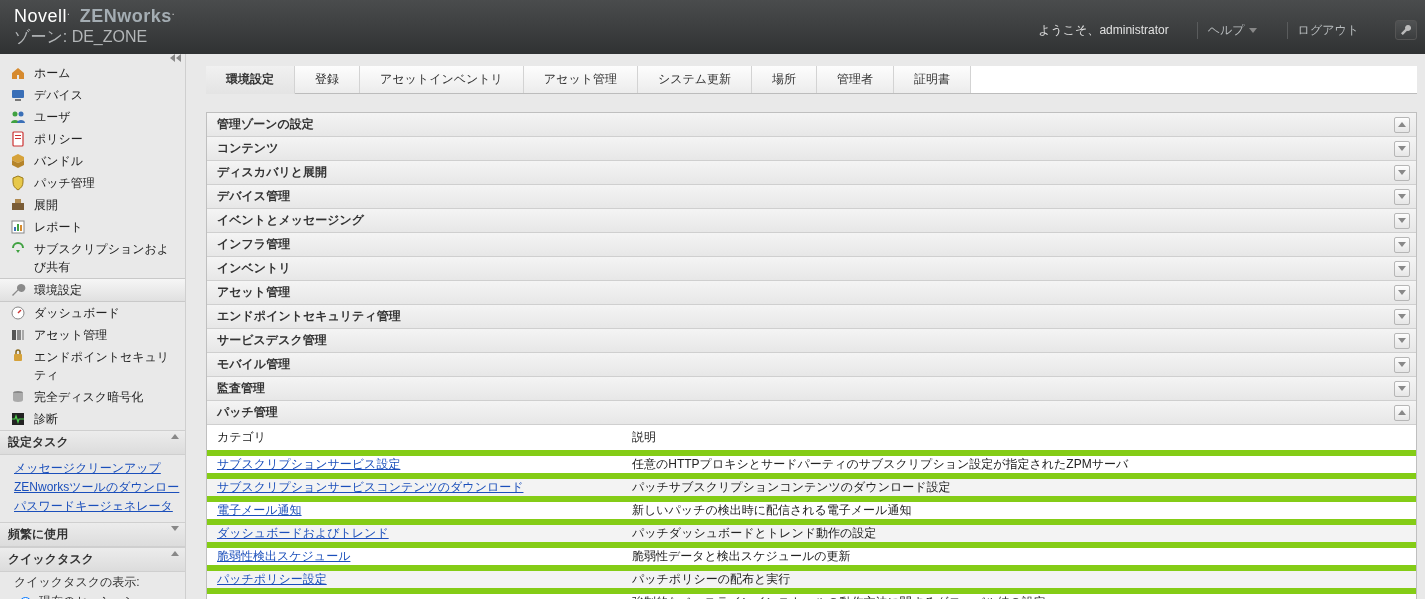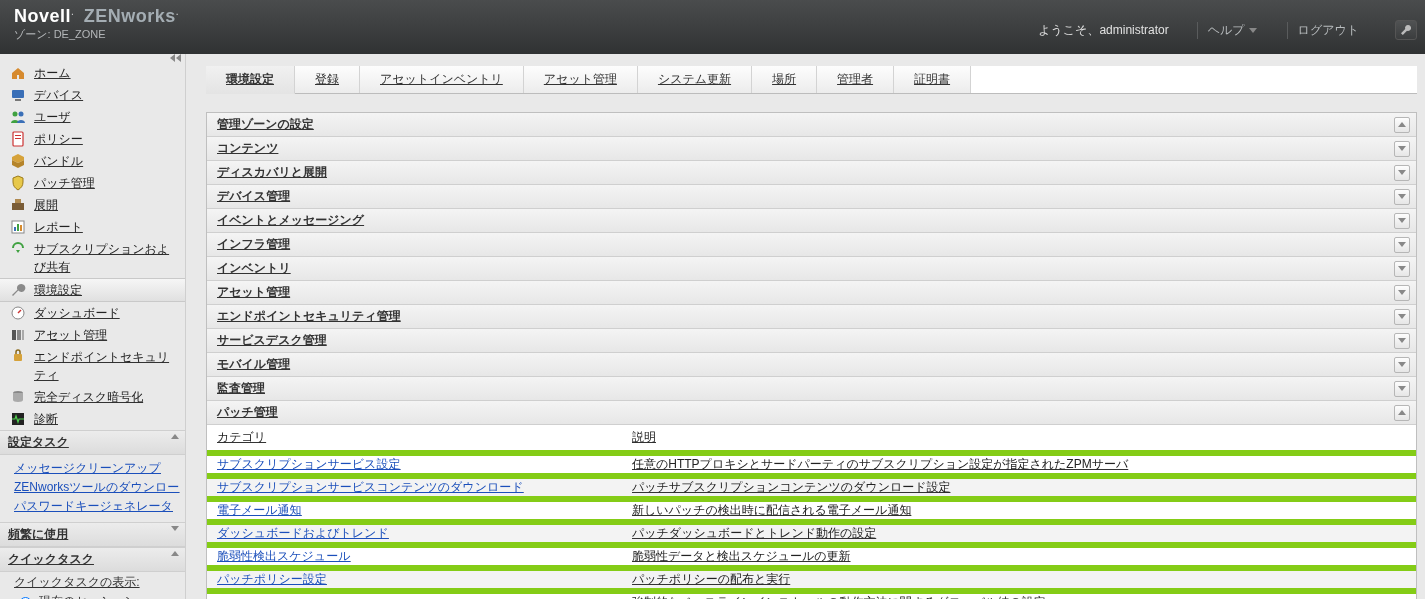--- a/index.html
+++ b/index.html
@@ -18,37 +18,37 @@
   .top-banner {
     height: 54px;
     background: linear-gradient(#4a4c4d 0%, #303233 100%);
     color: #d7d8d8;
     display: flex;
     align-items: flex-start;
     padding: 6px 8px 0 14px;
   }
   .banner-left { flex: 0 0 auto; display:flex; flex-direction:column; }
   .brand { font-size: 18px; font-weight: 400; letter-spacing: .5px; }
-  .brand-novell { color:#fff; font-weight:700; }
+  .brand-novell { color:#fff; font-weight:400; }
   .brand-sub   { color:#a4adb3; font-weight:600; margin-left:4px;}
   .brand-dot   { font-size:10px; vertical-align:super; }
-  .zone-line   { font-size:11px; color:#b3b6b8; margin-top:0; }
+  .zone-line   { font-size:16px; color:#b3b6b8; margin-top:0; }
 
   .banner-right { margin-left:auto; display:flex; align-items:center; gap:20px; padding-top:14px;}
   .banner-text  { font-size:12px; color:#e1e1e1; margin-right:8px; }
   .banner-link  { font-size:12px; color:#b9bdbf; padding:0 10px; border-left:1px solid #5a5c5d; cursor:pointer; display:flex; align-items:center; gap:4px;}
   .banner-link:first-of-type{border-left:none;}
   .banner-iconbox {
     width:22px;height:20px;border:1px solid #555;border-radius:3px;
     background:linear-gradient(#505253,#3b3d3e);
     display:flex;align-items:center;justify-content:center;margin-left:6px;cursor:pointer;
   }
 
   
-  .body-layout { display:flex; height:calc(599px - 54px);text-decoration:underline; }
+  .body-layout { display:flex; height:calc(599px - 54px); }
   .sidebar { width:186px; flex:0 0 186px; background:#e9e9e9; border-right:1px solid #cfcfcf;
              display:flex;flex-direction:column; overflow:hidden;}
   .main    { flex:1 1 auto; padding:12px 8px 0 20px; overflow:auto; background:#e9e9e9;}
 
   
   .collapse-handle{
     height:12px; display:flex; justify-content:flex-end; padding-right:4px; cursor:pointer;
   }
 
   

